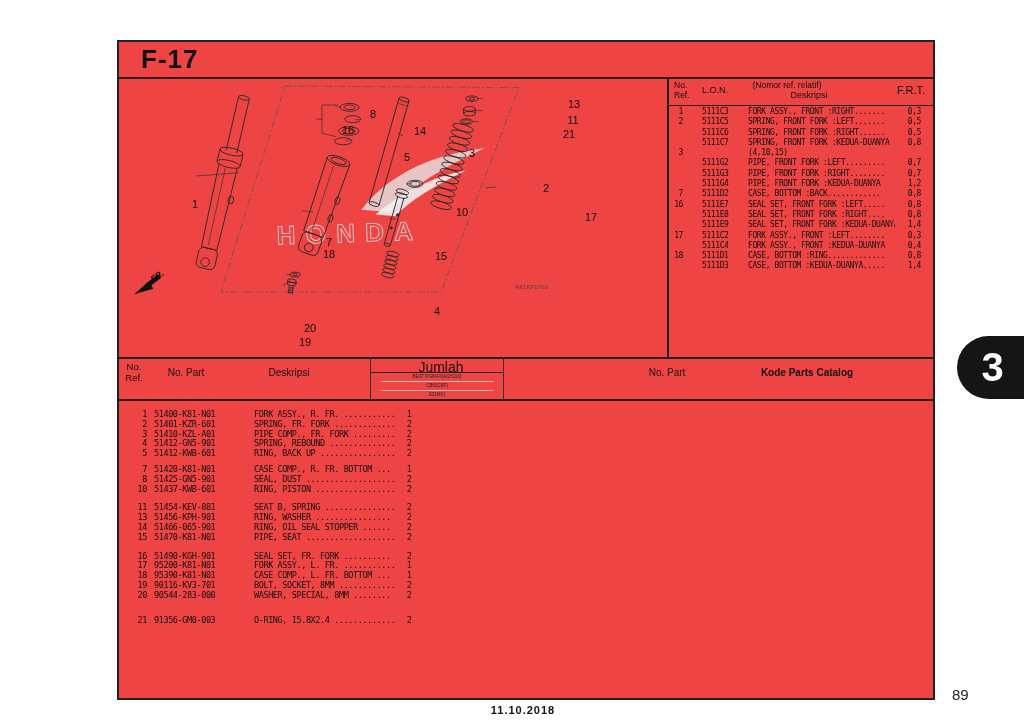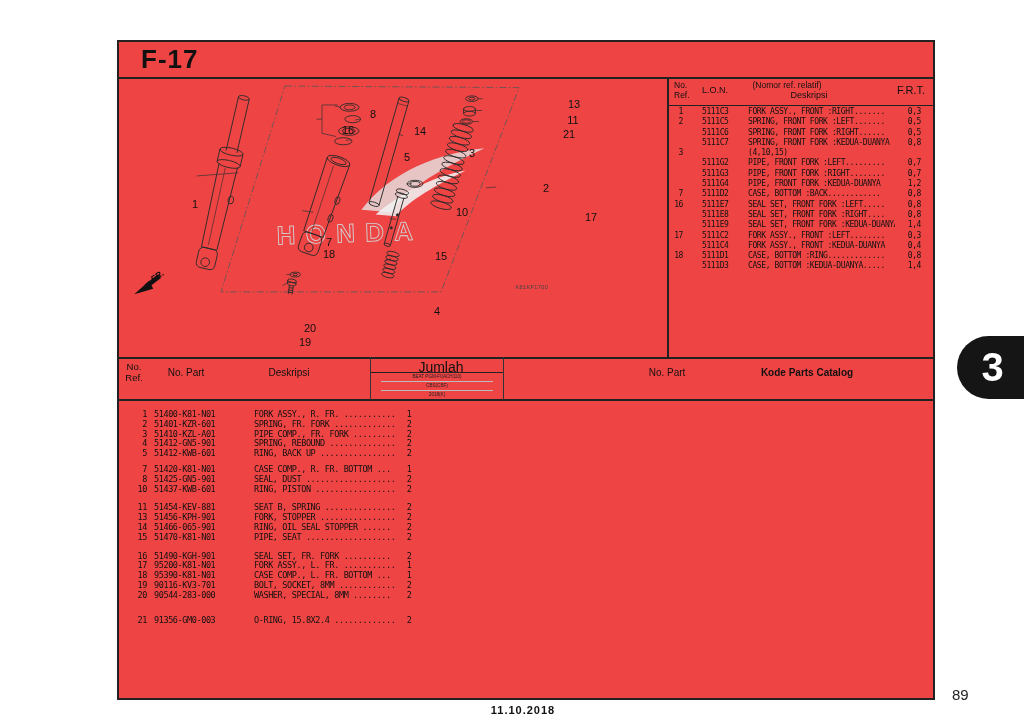--- a/index.html
+++ b/index.html
@@ -261,21 +261,21 @@
   <div class="prow">
     <span class="p-ref">11</span>
     <span class="p-part">51454-KEV-881</span>
     <span class="p-desc">SEAT B, SPRING ...............</span>
     <span class="p-qty">2</span>
   </div>
 
   <div class="prow">
     <span class="p-ref">13</span>
     <span class="p-part">51456-KPH-901</span>
-    <span class="p-desc">FORK, STOPPER ................</span>
+    <span class="p-desc">RING, WASHER ................</span>
     <span class="p-qty">2</span>
   </div>
 
   <div class="prow">
     <span class="p-ref">14</span>
     <span class="p-part">51466-065-901</span>
     <span class="p-desc">RING, OIL SEAL STOPPER ......</span>
     <span class="p-qty">2</span>
   </div>
 

